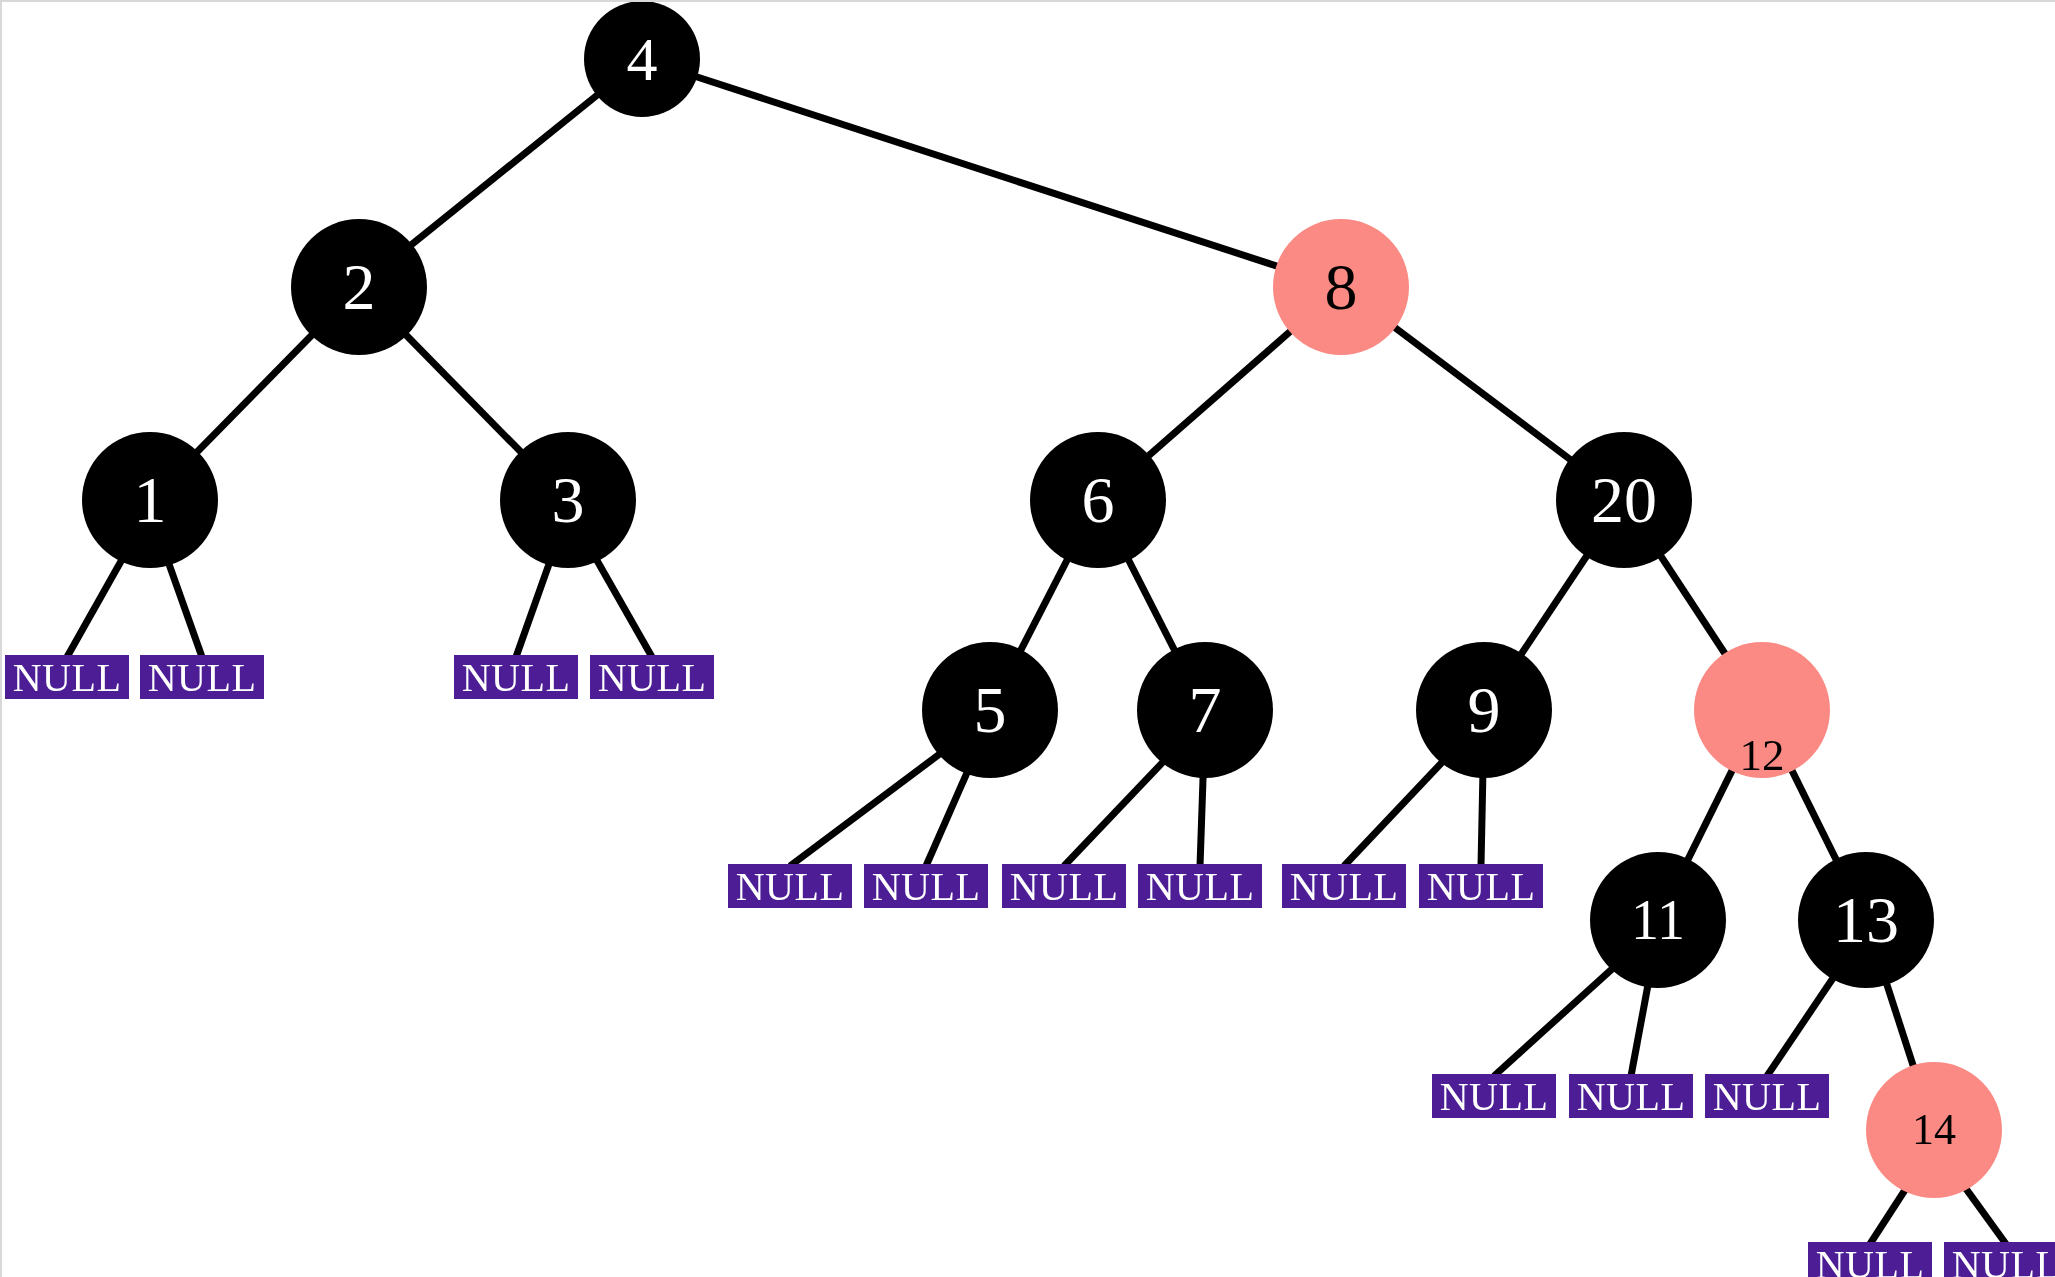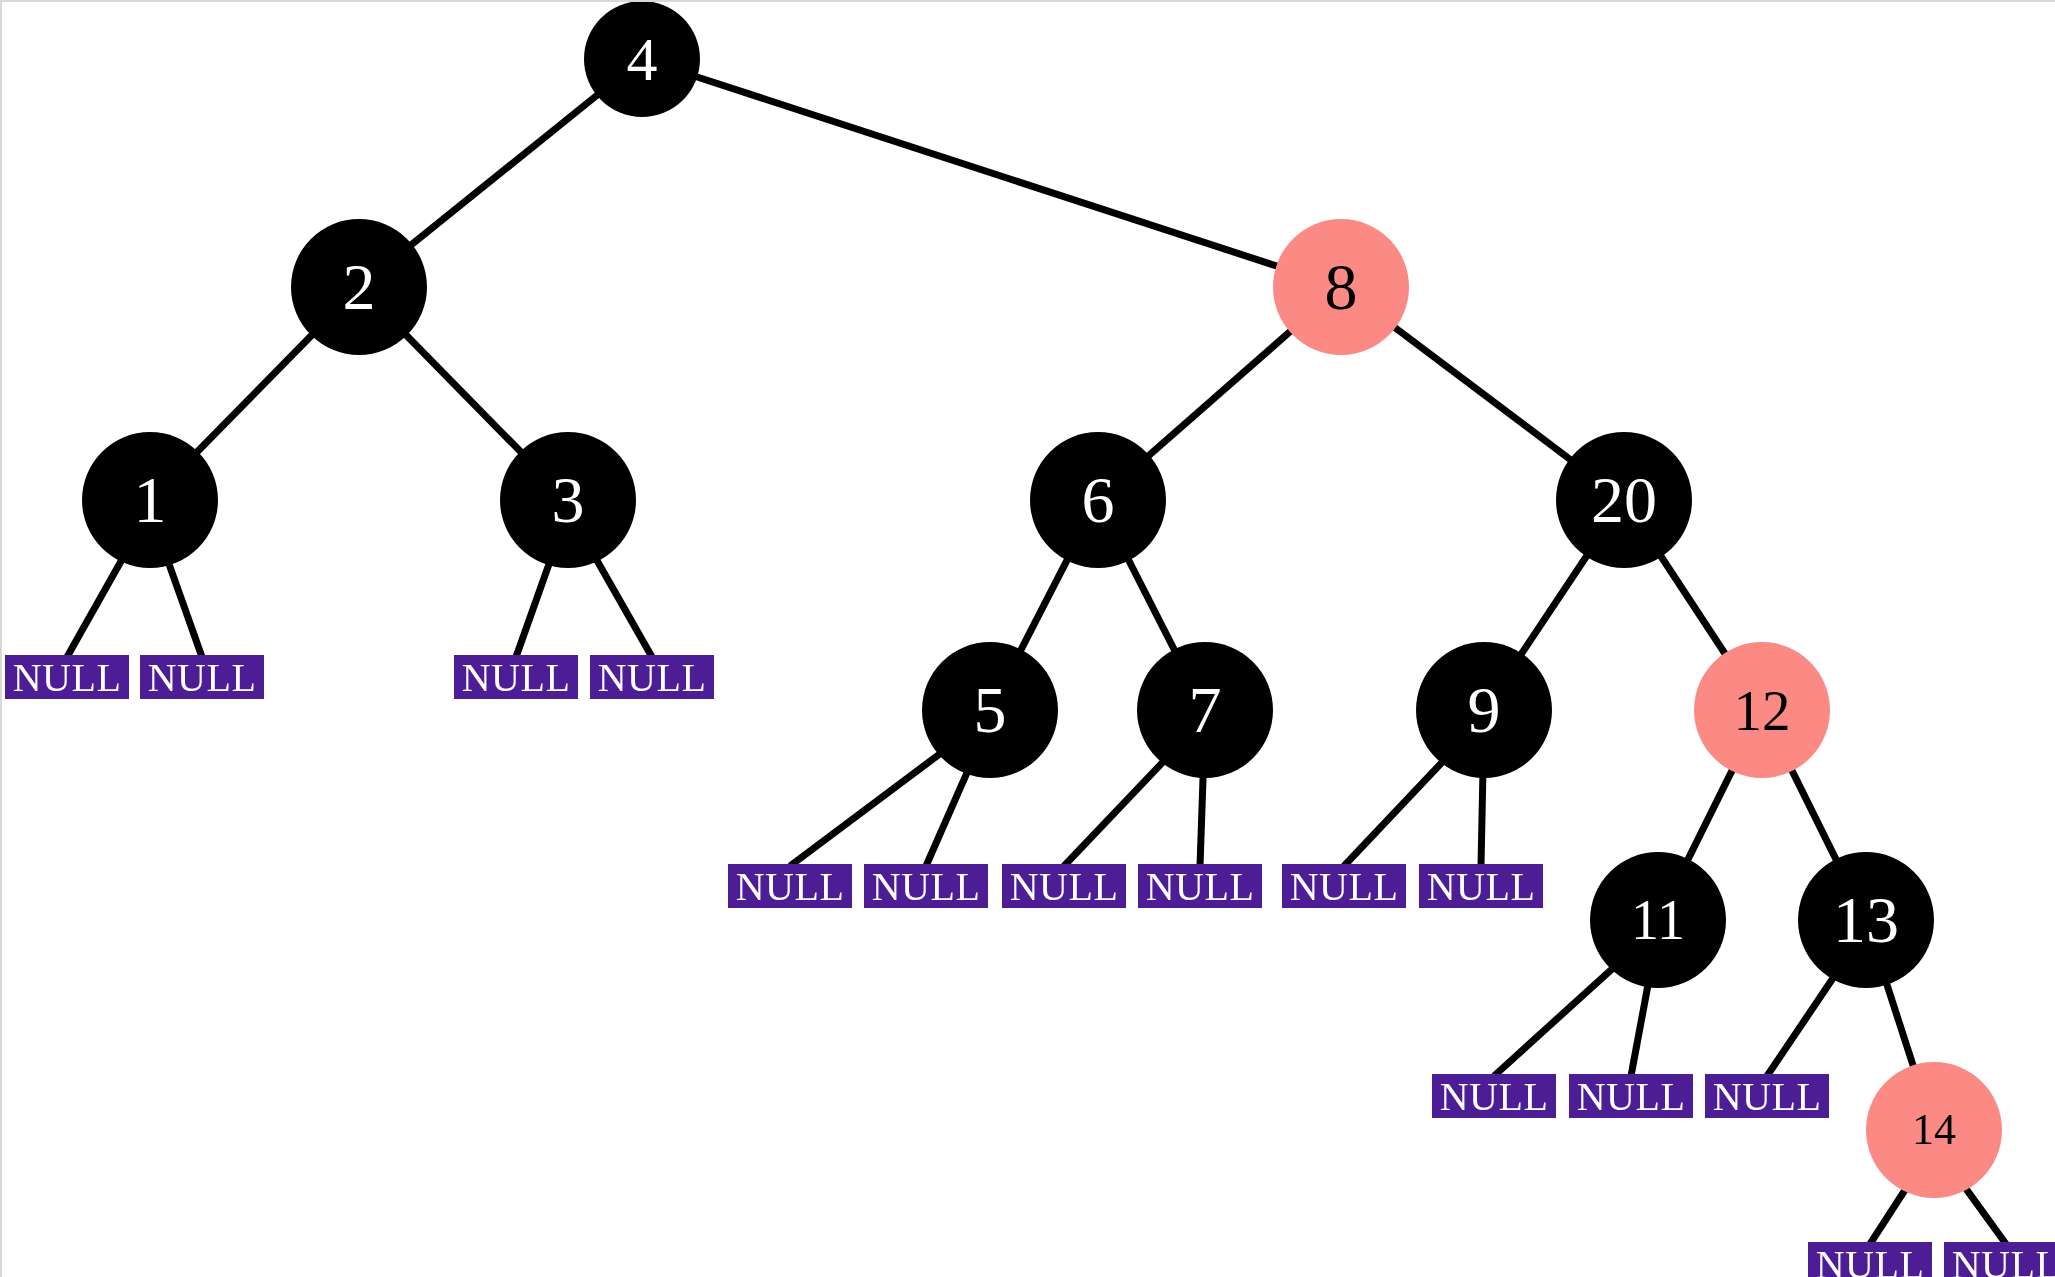--- a/index.html
+++ b/index.html
@@ -115,21 +115,21 @@
       </div>
       <div class="node black" style="left: 920px; top: 640px; width: 136px; height: 136px; font-size: 66px;">
         <span>5</span>
       </div>
       <div class="node black" style="left: 1135px; top: 640px; width: 136px; height: 136px; font-size: 66px;">
         <span>7</span>
       </div>
       <div class="node black" style="left: 1414px; top: 640px; width: 136px; height: 136px; font-size: 66px;">
         <span>9</span>
       </div>
-      <div class="node red" style="left: 1692px; top: 640px; width: 136px; height: 136px; font-size: 57px;">
+      <div class="node red" style="left: 1692px; top: 640px; width: 136px; height: 136px; font-size: 45px; align-items: flex-end;">
         <span>12</span>
       </div>
       <div class="node black" style="left: 1588px; top: 850px; width: 136px; height: 136px; font-size: 56px;">
         <span>11</span>
       </div>
       <div class="node black" style="left: 1796px; top: 850px; width: 136px; height: 136px; font-size: 66px; font-family: Liberation Serif, serif;">
         <span>13</span>
       </div>
       <div class="node red" style="left: 1864px; top: 1060px; width: 136px; height: 136px; font-size: 44px;">
         <span>14</span>

